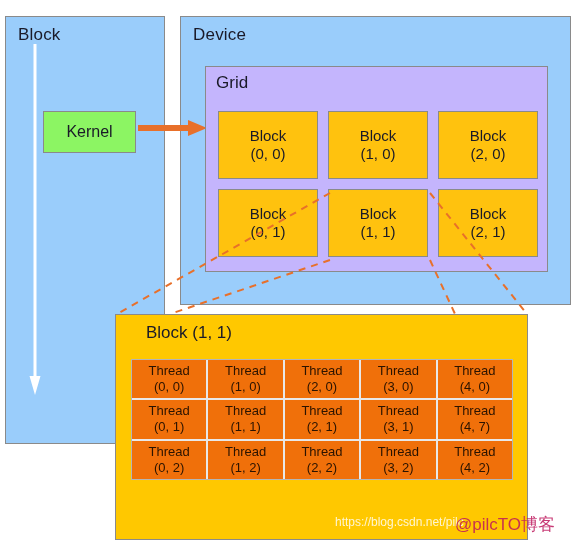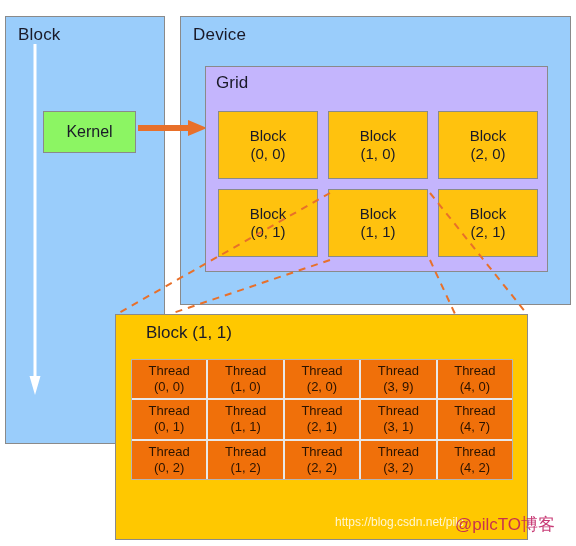--- a/index.html
+++ b/index.html
@@ -261,21 +261,21 @@
       <div class="thread-cell">
         <span class="ln">Thread</span>
         <span class="ln">(1, 0)</span>
       </div>
       <div class="thread-cell">
         <span class="ln">Thread</span>
         <span class="ln">(2, 0)</span>
       </div>
       <div class="thread-cell">
         <span class="ln">Thread</span>
-        <span class="ln">(3, 9)</span>
+        <span class="ln">(3, 0)</span>
       </div>
       <div class="thread-cell">
         <span class="ln">Thread</span>
         <span class="ln">(4, 0)</span>
       </div>
       <div class="thread-cell">
         <span class="ln">Thread</span>
         <span class="ln">(0, 1)</span>
       </div>
       <div class="thread-cell">

